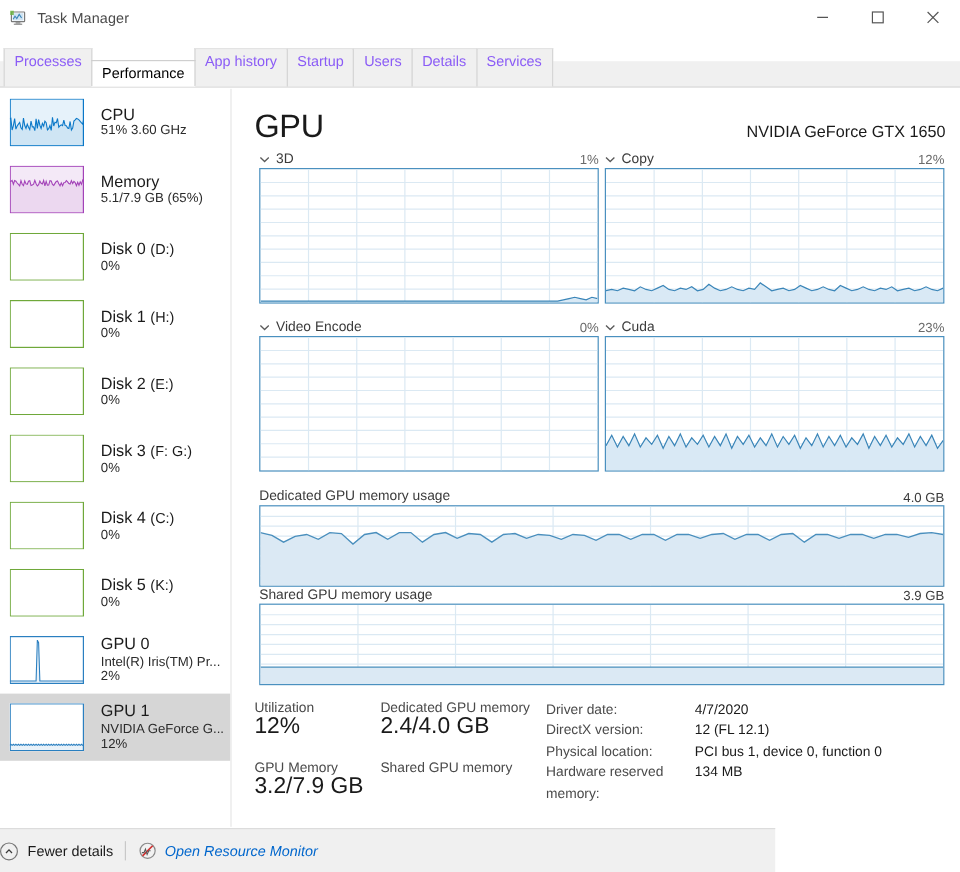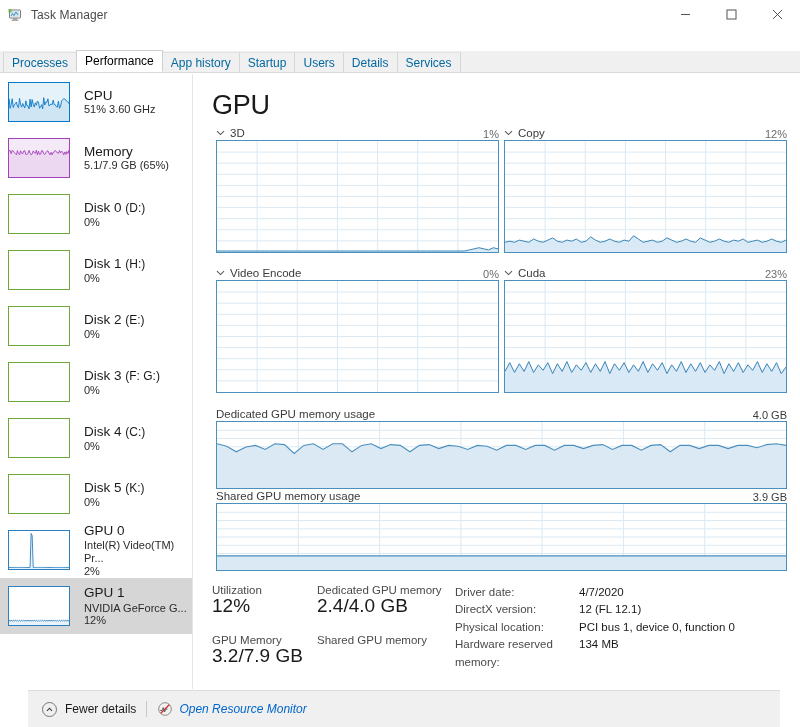--- a/index.html
+++ b/index.html
@@ -36,21 +36,21 @@
     font-size:12px; color:#1a1a1a; padding:2px 8px; line-height:16px;margin-top:36px;
   }
 
   
   .tabstrip {
     position:absolute; left:0; top:51px; width:800px; height:22px;
     background:#f0f0f0; border-bottom:1px solid #d9d9d9;
     display:flex; align-items:flex-end; padding-left:3px;
   }
   .tab {
-    font-size:12px; color:#0369a1; height:20px; line-height:20px;
+    font-size:12px; color:#8b5cf6; height:32px; line-height:20px;
     padding:0 8px; background:#f0f0f0;
     border-left:1px solid #d6d6d6; border-right:1px solid #d6d6d6;
     border-top:1px solid #e3e3e3;
     margin-right:-1px; position:relative;
   }
   .tab.active {
     background:#ffffff; height:22px; line-height:21px;
     border-left:1px solid #cfcfcf; border-right:1px solid #cfcfcf;
     border-top:1px solid #cfcfcf; border-bottom:1px solid #ffffff;
     z-index:2; color:#000;
@@ -102,23 +102,23 @@
   
   .stats { position:absolute; left:18px; top:510px; width:580px; }
   .stat-cap { font-size:11.5px; color:#4a4a4a; }
   .stat-val { font-size:19px; color:#1a1a1a; margin-top:-1px; }
   .info-row { display:flex; font-size:11.5px; line-height:17.4px; }
   .info-k { color:#4a4a4a; width:124px; flex:none; }
   .info-v { color:#1a1a1a; }
 
   
   .statusbar {
-    position:absolute; left:0; top:690px; width:752px; height:37px;
+    position:absolute; left:0; top:690px; width:646px; height:37px;
     background:#f0f0f0; border-top:1px solid #dcdcdc;
-    display:flex; align-items:center; padding-left:14px;margin-left:28px;
+    display:flex; align-items:center; padding-left:0;
   }
   .sb-chev {
     width:15px; height:15px; border-radius:50%; border:1px solid #767676;
     display:flex; align-items:center; justify-content:center;
     font-size:8px; color:#444; flex:none;
   }
   .sb-text { font-size:12px; color:#1a1a1a; margin-left:8px; }
   .sb-sep { width:1px; height:16px; background:#c8c8c8; margin:0 10px; }
   .sb-link { font-size:12px; color:#0066cc;font-style:italic; }
   .rm-icon { width:16px; height:16px; flex:none; }
@@ -272,21 +272,21 @@
       <div class="res-item">
         <div class="mini">
           <svg width="62" height="40" viewBox="0 0 62 40">
             <rect x="0.5" y="0.5" width="61" height="39" fill="#ffffff" stroke="#2a7fc0" stroke-width="1"></rect>
             <path d="M0.00 37.46 L1.05 37.46 L2.10 37.46 L3.15 37.46 L4.20 37.46 L5.25 37.46 L6.31 37.46 L7.36 37.46 L8.41 37.46 L9.46 37.46 L10.51 37.46 L11.56 37.46 L12.61 37.46 L13.66 37.46 L14.71 37.46 L15.76 37.46 L16.81 37.46 L17.86 37.46 L18.92 37.46 L19.97 37.46 L21.02 37.46 L22.07 37.46 L23.12 3.44 L24.17 5.60 L25.22 37.46 L26.27 37.46 L27.32 37.46 L28.37 37.46 L29.42 37.46 L30.47 37.46 L31.53 37.46 L32.58 37.46 L33.63 37.46 L34.68 37.46 L35.73 37.46 L36.78 37.46 L37.83 37.46 L38.88 37.46 L39.93 37.46 L40.98 37.46 L42.03 37.46 L43.08 37.46 L44.14 37.46 L45.19 37.46 L46.24 37.46 L47.29 37.46 L48.34 37.46 L49.39 37.46 L50.44 37.46 L51.49 37.46 L52.54 37.46 L53.59 37.46 L54.64 37.46 L55.69 37.46 L56.75 37.46 L57.80 37.46 L58.85 37.46 L59.90 37.46 L60.95 37.46 L62.00 37.46 L62 40 L0 40 Z" fill="#2a7fc0" fill-opacity="0.10"></path>
             <path d="M0.00 37.46 L1.05 37.46 L2.10 37.46 L3.15 37.46 L4.20 37.46 L5.25 37.46 L6.31 37.46 L7.36 37.46 L8.41 37.46 L9.46 37.46 L10.51 37.46 L11.56 37.46 L12.61 37.46 L13.66 37.46 L14.71 37.46 L15.76 37.46 L16.81 37.46 L17.86 37.46 L18.92 37.46 L19.97 37.46 L21.02 37.46 L22.07 37.46 L23.12 3.44 L24.17 5.60 L25.22 37.46 L26.27 37.46 L27.32 37.46 L28.37 37.46 L29.42 37.46 L30.47 37.46 L31.53 37.46 L32.58 37.46 L33.63 37.46 L34.68 37.46 L35.73 37.46 L36.78 37.46 L37.83 37.46 L38.88 37.46 L39.93 37.46 L40.98 37.46 L42.03 37.46 L43.08 37.46 L44.14 37.46 L45.19 37.46 L46.24 37.46 L47.29 37.46 L48.34 37.46 L49.39 37.46 L50.44 37.46 L51.49 37.46 L52.54 37.46 L53.59 37.46 L54.64 37.46 L55.69 37.46 L56.75 37.46 L57.80 37.46 L58.85 37.46 L59.90 37.46 L60.95 37.46 L62.00 37.46" fill="none" stroke="#2a7fc0" stroke-width="0.9"></path>
           </svg>
         </div>
         <div class="res-text">
           <div class="res-title"><span>GPU 0</span></div>
-          <div class="res-sub">Intel(R) Video(TM) Pr...</div>
+          <div class="res-sub">Intel(R) Iris(TM) Pr...</div>
           <div class="res-sub2">2%</div>
         </div>
       </div>
       <div class="res-item selected">
         <div class="mini">
           <svg width="62" height="40" viewBox="0 0 62 40">
             <rect x="0.5" y="0.5" width="61" height="39" fill="#ffffff" stroke="#2a7fc0" stroke-width="1"></rect>
             <path d="M0.00 35.12 L1.05 34.22 L2.10 35.12 L3.15 34.22 L4.20 35.12 L5.25 34.22 L6.31 35.12 L7.36 34.22 L8.41 35.12 L9.46 34.22 L10.51 35.12 L11.56 34.22 L12.61 35.12 L13.66 34.22 L14.71 35.12 L15.76 34.22 L16.81 35.12 L17.86 34.22 L18.92 35.12 L19.97 34.22 L21.02 35.12 L22.07 34.22 L23.12 35.12 L24.17 34.22 L25.22 35.12 L26.27 34.22 L27.32 35.12 L28.37 34.22 L29.42 35.12 L30.47 34.22 L31.53 35.12 L32.58 34.22 L33.63 35.12 L34.68 34.22 L35.73 35.12 L36.78 34.22 L37.83 35.12 L38.88 34.22 L39.93 35.12 L40.98 34.22 L42.03 35.12 L43.08 34.22 L44.14 35.12 L45.19 34.22 L46.24 35.12 L47.29 34.22 L48.34 35.12 L49.39 34.22 L50.44 35.12 L51.49 34.22 L52.54 35.12 L53.59 34.22 L54.64 35.12 L55.69 34.22 L56.75 35.12 L57.80 34.22 L58.85 35.12 L59.90 34.22 L60.95 35.12 L62.00 34.22 L62 40 L0 40 Z" fill="#2a7fc0" fill-opacity="0.10"></path>
             <path d="M0.00 35.12 L1.05 34.22 L2.10 35.12 L3.15 34.22 L4.20 35.12 L5.25 34.22 L6.31 35.12 L7.36 34.22 L8.41 35.12 L9.46 34.22 L10.51 35.12 L11.56 34.22 L12.61 35.12 L13.66 34.22 L14.71 35.12 L15.76 34.22 L16.81 35.12 L17.86 34.22 L18.92 35.12 L19.97 34.22 L21.02 35.12 L22.07 34.22 L23.12 35.12 L24.17 34.22 L25.22 35.12 L26.27 34.22 L27.32 35.12 L28.37 34.22 L29.42 35.12 L30.47 34.22 L31.53 35.12 L32.58 34.22 L33.63 35.12 L34.68 34.22 L35.73 35.12 L36.78 34.22 L37.83 35.12 L38.88 34.22 L39.93 35.12 L40.98 34.22 L42.03 35.12 L43.08 34.22 L44.14 35.12 L45.19 34.22 L46.24 35.12 L47.29 34.22 L48.34 35.12 L49.39 34.22 L50.44 35.12 L51.49 34.22 L52.54 35.12 L53.59 34.22 L54.64 35.12 L55.69 34.22 L56.75 35.12 L57.80 34.22 L58.85 35.12 L59.90 34.22 L60.95 35.12 L62.00 34.22" fill="none" stroke="#2a7fc0" stroke-width="0.9"></path>
           </svg>
@@ -296,20 +296,21 @@
           <div class="res-sub">NVIDIA GeForce G...</div>
           <div class="res-sub2">12%</div>
         </div>
       </div>
     </div>
 
   <div class="main">
     <div class="main-head">
       <div class="main-title">GPU</div>
     </div>
+    <div class="main-dev">NVIDIA GeForce GTX 1650</div>
 
     <div id="graphs">
         <div class="g-label" style="left: 22px; top: 53px;">
           <span class="chev">
       <svg width="9" height="6" viewBox="0 0 9 6">
               <polyline points="1,1.2 4.5,4.6 8,1.2" fill="none" stroke="#5a5a5a" stroke-width="1.1"></polyline>
             </svg>
     </span>
           <span>3D</span>
         </div>

